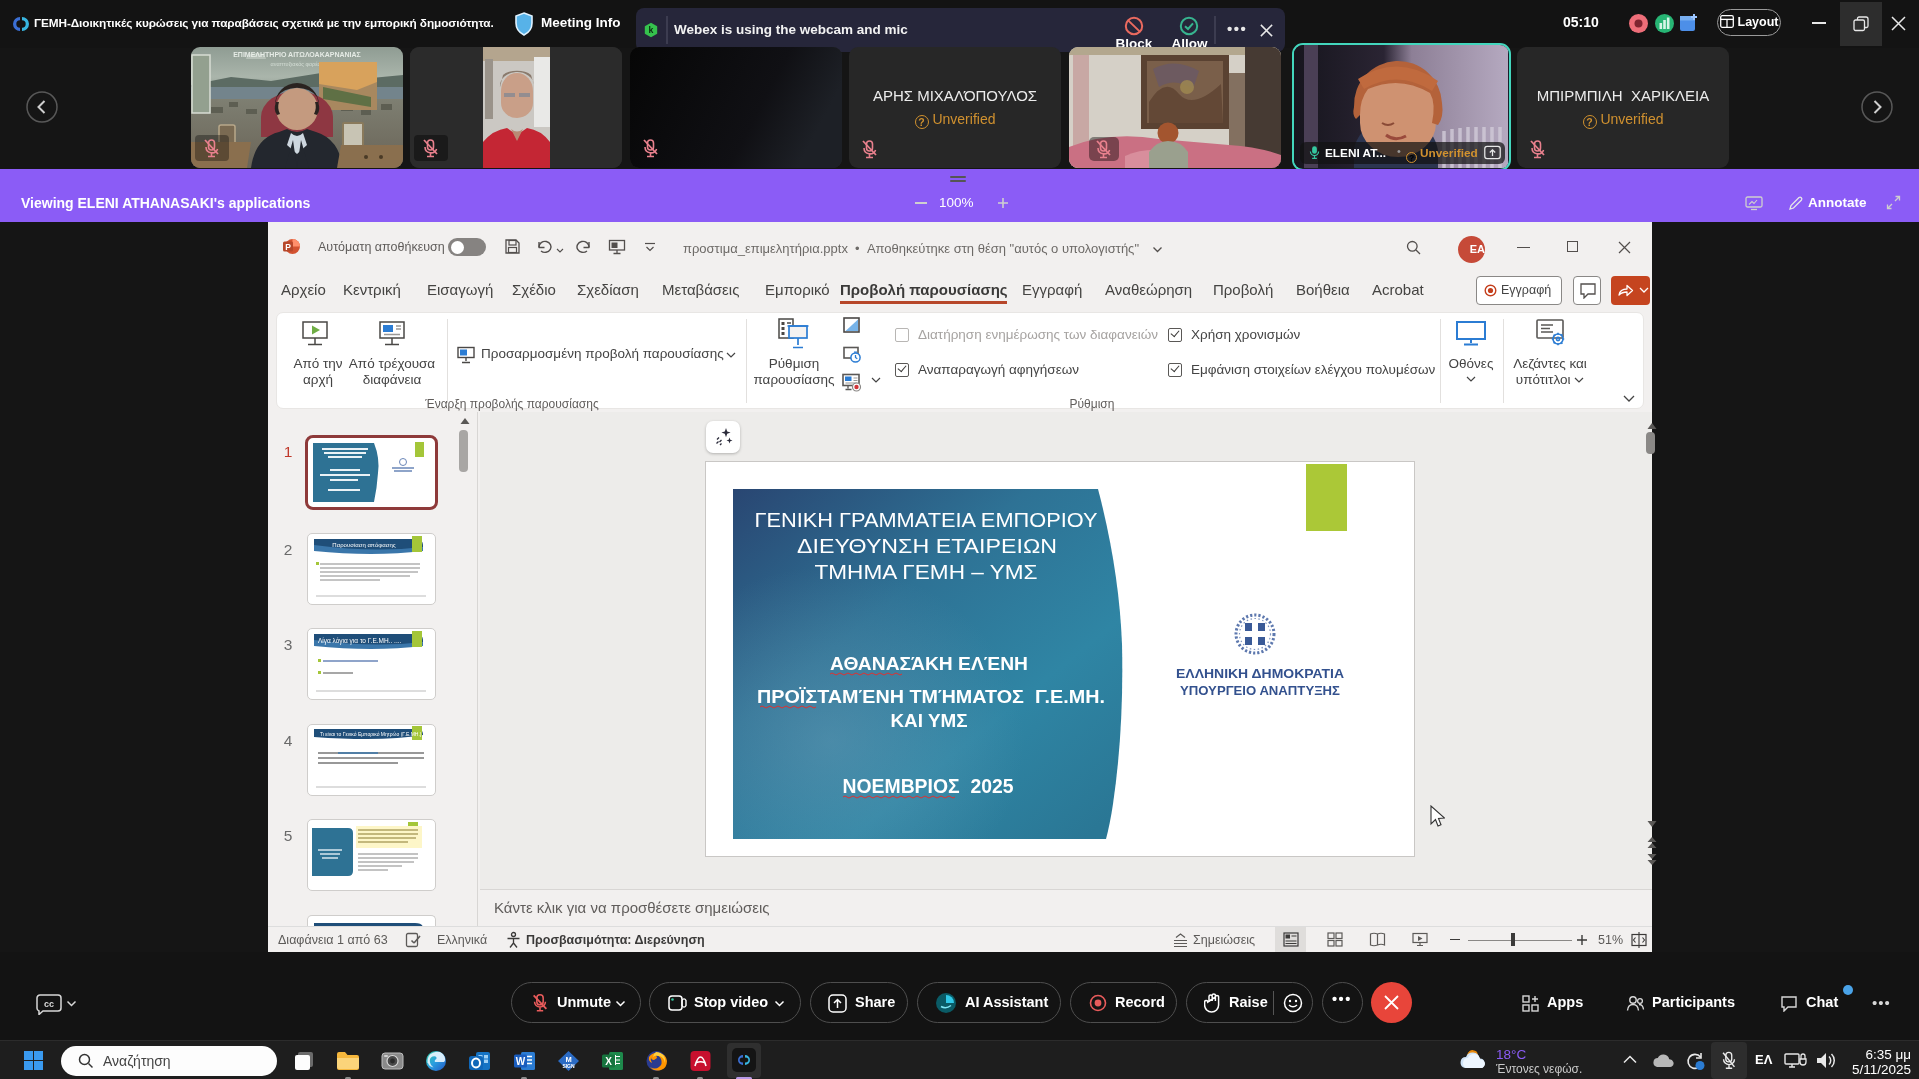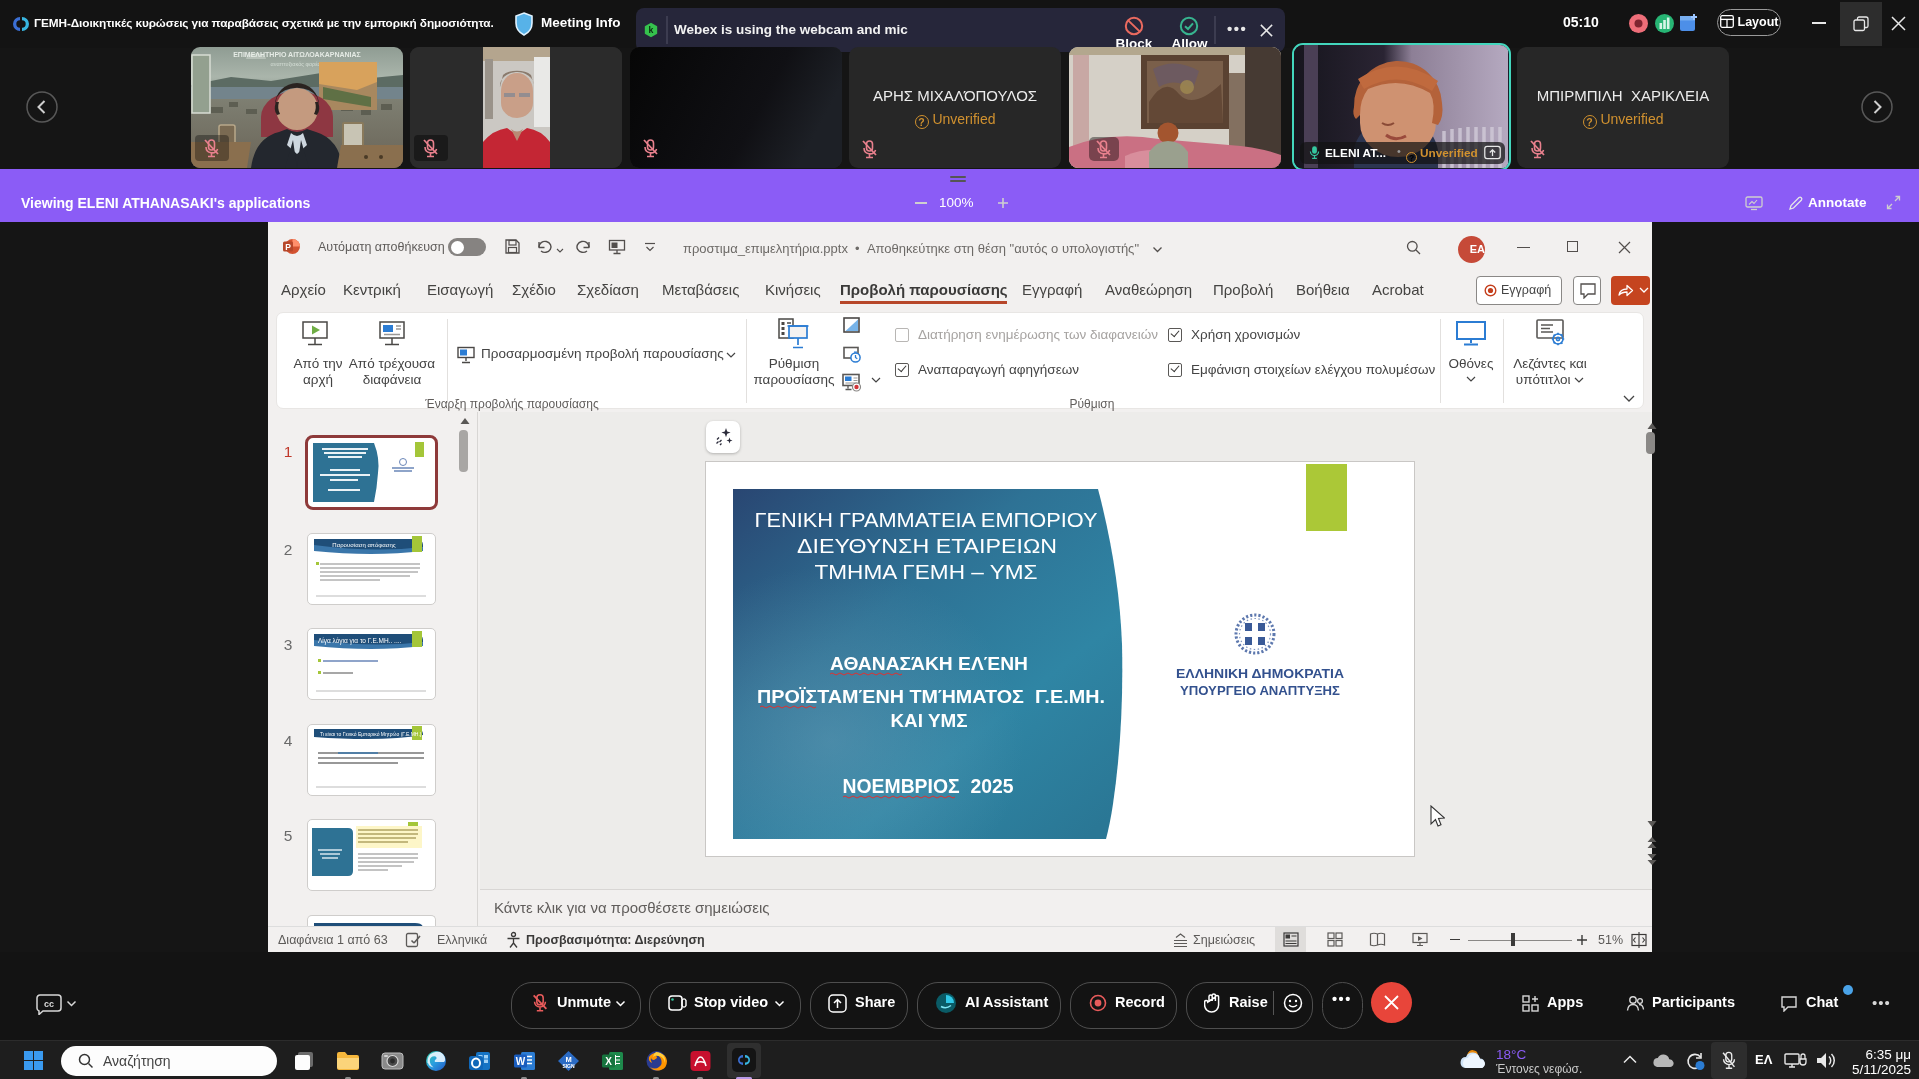--- a/index.html
+++ b/index.html
@@ -43,21 +43,21 @@
 #pcanvas { position:absolute; left:212px; top:190px; width:1172px; height:477px; background:#edecea; }
 #pnotes { position:absolute; left:212px; top:667px; width:1172px; height:37px; background:#f2f0ef; border-top:1px solid #d8d6d4; color:#605d5b; font-size:15px; }
 #pstatus { position:absolute; left:0; top:704px; width:1384px; height:26px; background:#f2f0ef; border-top:1px solid #ddd; font-size:12.5px; color:#5c5a58; }
 
 
 #slide { position:absolute; left:226px; top:50px; width:708px; height:394px; background:#fff; outline:1px solid #c9c7c5; overflow:hidden; }
 #slide > svg { margin-top:-3px; display:block; }
 
 
 #wxbar { position:absolute; left:0; top:952px; width:1919px; height:88px; background:#131313; }
-.pill { position:absolute; top:30px; height:47px; border:1px solid #4e4e4e; border-radius:21px; color:#fff; font-size:14.5px; font-weight:700; }
+.pill { position:absolute; top:30px; height:41px; border:1px solid #4e4e4e; border-radius:21px; color:#fff; font-size:14.5px; font-weight:700; }
 .rlab { color:#fff; font-size:14.5px; font-weight:700; position:absolute; top:42px; }
 
 
 #taskbar { position:absolute; left:0; top:1040px; width:1919px; height:39px; background:#1e1e1e; border-top:1px solid #2c2c2c; box-sizing:border-box; }
 #search { position:absolute; left:61px; top:5px; width:216px; height:30px; background:#fdfdfd; border-radius:15px; }
 </style>
 </head>
 <body>
 <div id="root">
   <svg width="0" height="0" style="position:absolute">
@@ -390,21 +390,21 @@
       <path d="M1 1 L12 12 M12 1 L1 12" stroke="#534f4d" stroke-width="1.2"></path>
     </svg>
 
     <div id="pmenu">
       <span class="mtab" style="left:13px">Αρχείο</span>
       <span class="mtab" style="left:75px">Κεντρική</span>
       <span class="mtab" style="left:159px">Εισαγωγή</span>
       <span class="mtab" style="left:244px">Σχέδιο</span>
       <span class="mtab" style="left:309px">Σχεδίαση</span>
       <span class="mtab" style="left:394px">Μεταβάσεις</span>
-      <span class="mtab" style="left:497px">Κινήσεις</span>
+      <span class="mtab" style="left:497px">Εμπορικό</span>
       <span class="mtab" style="left:572px;font-weight:700;color:#3b3a39">Προβολή παρουσίασης</span>
       <div class="abs" style="left:572px;top:31px;width:167px;height:3px;background:#b7472a"></div>
       <span class="mtab" style="left:754px">Εγγραφή</span>
       <span class="mtab" style="left:837px">Αναθεώρηση</span>
       <span class="mtab" style="left:945px">Προβολή</span>
       <span class="mtab" style="left:1028px">Βοήθεια</span>
       <span class="mtab" style="left:1104px">Acrobat</span>
       <div class="abs" style="left:1208px;top:6px;width:86px;height:29px;border:1px solid #8a8886;border-radius:4px;background:#fff">
         <svg class="abs" style="left:7px;top:7px" width="13" height="13" viewBox="0 0 13 13">
           <circle cx="6.5" cy="6.5" r="5.3" fill="none" stroke="#c43e1c" stroke-width="1.4"></circle>

